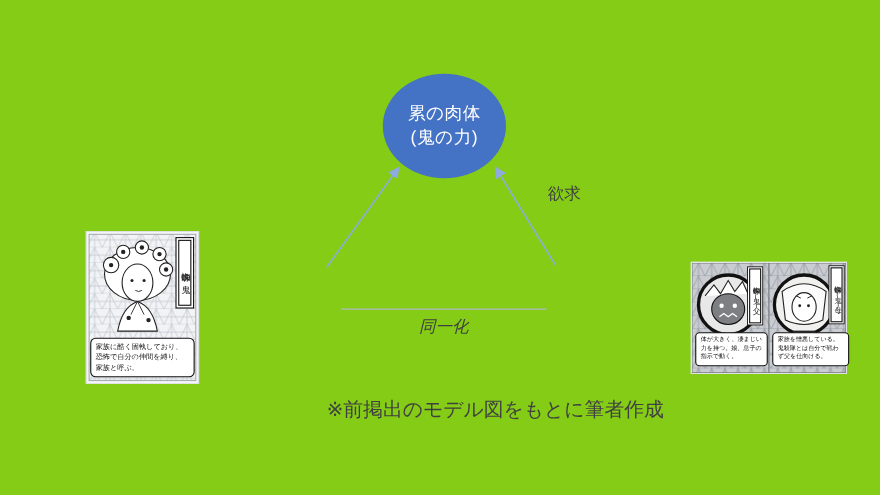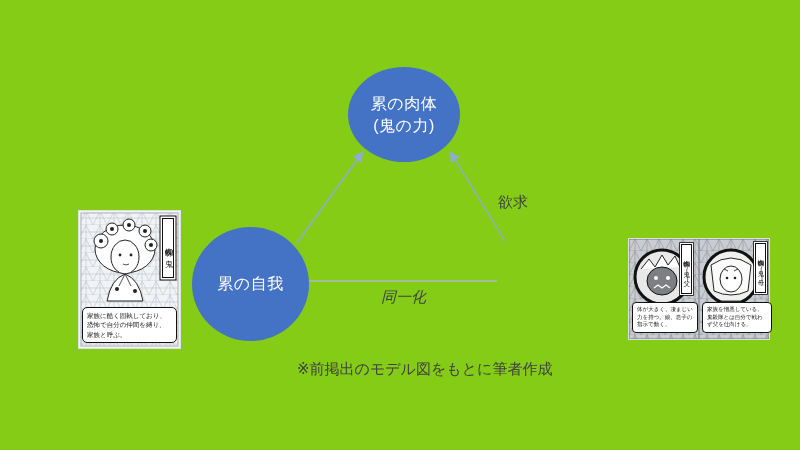--- a/index.html
+++ b/index.html
@@ -7,21 +7,21 @@
     position:relative;width:800px;height:450px;background:#84cc16;overflow:hidden;
     font-family:"Liberation Sans","DejaVu Sans",sans-serif;color:#3f3f3f;
   }
   
   .node{
     position:absolute;background:#4472c4;border-radius:50%;
     display:flex;flex-direction:column;align-items:center;justify-content:center;
     color:#fff;font-size:16px;line-height:1.35;text-align:center;letter-spacing:.5px;
   }
   .edge-label{position:absolute;font-size:15px;color:#3f3f3f;white-space:nowrap;}
-  .diagram-caption{position:absolute;font-size:15px;color:#404040;white-space:nowrap;}
+  .diagram-caption{position:absolute;font-size:18px;color:#404040;white-space:nowrap;}
   svg.overlay{position:absolute;left:0;top:0;width:800px;height:450px;pointer-events:none;}
   
   .figure{position:absolute;border:1px solid #e0e0e0;background:#fff;}
   .vlabel{
     position:absolute;writing-mode:vertical-rl;text-orientation:upright;
     background:#fff;border:1px solid #111;box-shadow:0 0 0 1.5px #fff,0 0 0 2.5px #111;
     font-size:8px;line-height:1.05;padding:3px 1px;color:#111;letter-spacing:1px;
     font-family:"Liberation Serif","DejaVu Serif",serif;text-align:center;
   }
   .caption-box{
@@ -48,25 +48,22 @@
 
     <line x1="505" y1="241" x2="451" y2="153" stroke="#8faadc" stroke-width="1.4" marker-end="url(#arrowhead)"></line>
 
     <line x1="310" y1="281" x2="497" y2="281" stroke="#aeb8c4" stroke-width="1.3"></line>
   </svg>
 
   <div class="node" style="left:348px;top:67px;width:112px;height:95px;">
     <div>累の肉体</div>
     <div>(鬼の力)</div>
   </div>
-  <div class="node" style="left:192px;top:227px;width:117px;height:114px;">
-    <div>累の自我</div>
-  </div>
 
-  <div class="edge-label" style="left:498px;top:193px;">欲求</div>
+  <div class="edge-label" style="left:498px;top:167px;">欲求</div>
   <div class="edge-label" style="left:381px;top:288px;font-style:italic;">同一化</div>
 
   <div class="diagram-caption" style="left:297px;top:360px;">※前掲出のモデル図をもとに筆者作成</div>
 
   <div class="figure" style="left:78px;top:210px;width:101px;height:137px;">
     <svg width="101" height="137" viewBox="0 0 101 137">
       <defs>
         <pattern id="asanoha" width="14" height="14" patternUnits="userSpaceOnUse">
           <path d="M0,14 L7,0 L14,14 Z M7,0 L7,14 M0,7 L14,7" stroke="#b9bfc9" stroke-width="0.6" fill="none"></path>
         </pattern>

